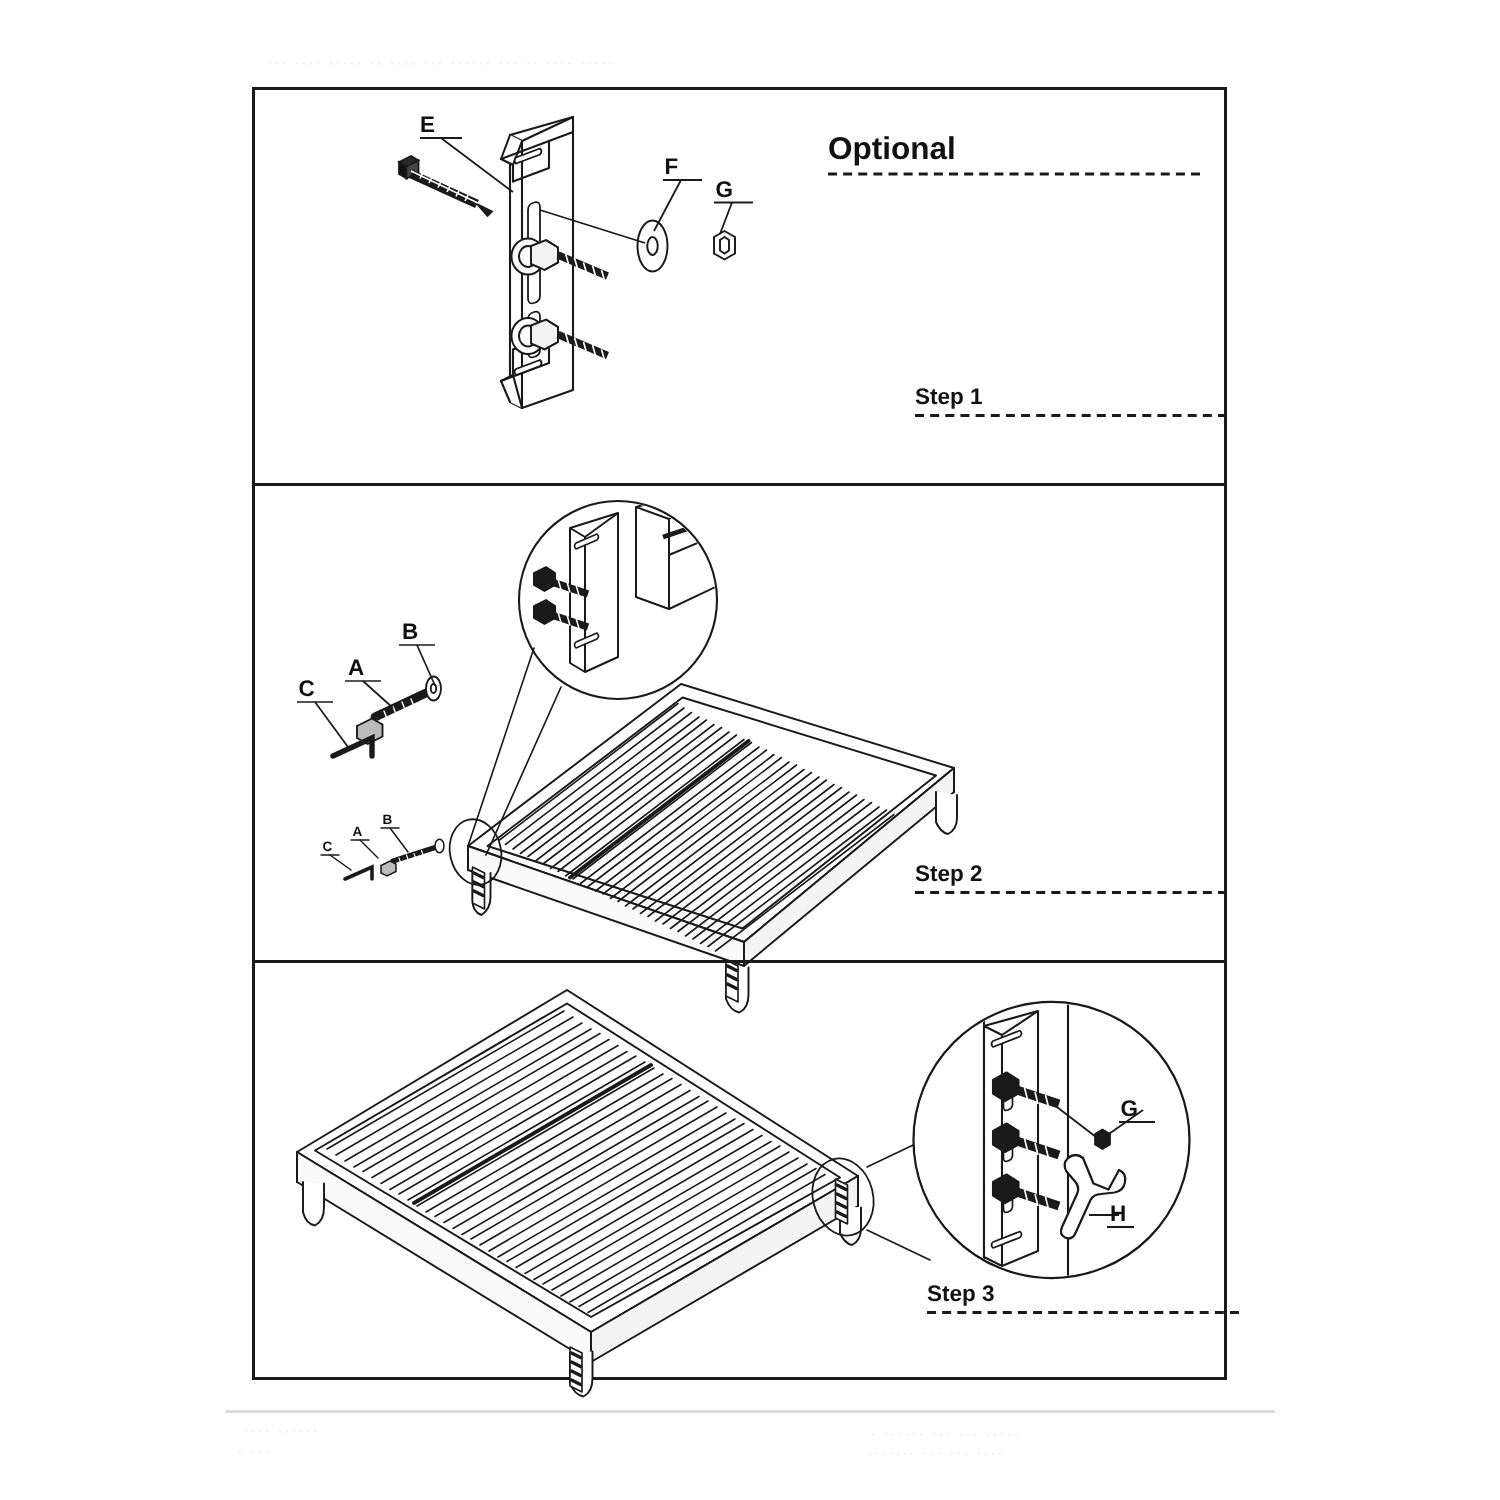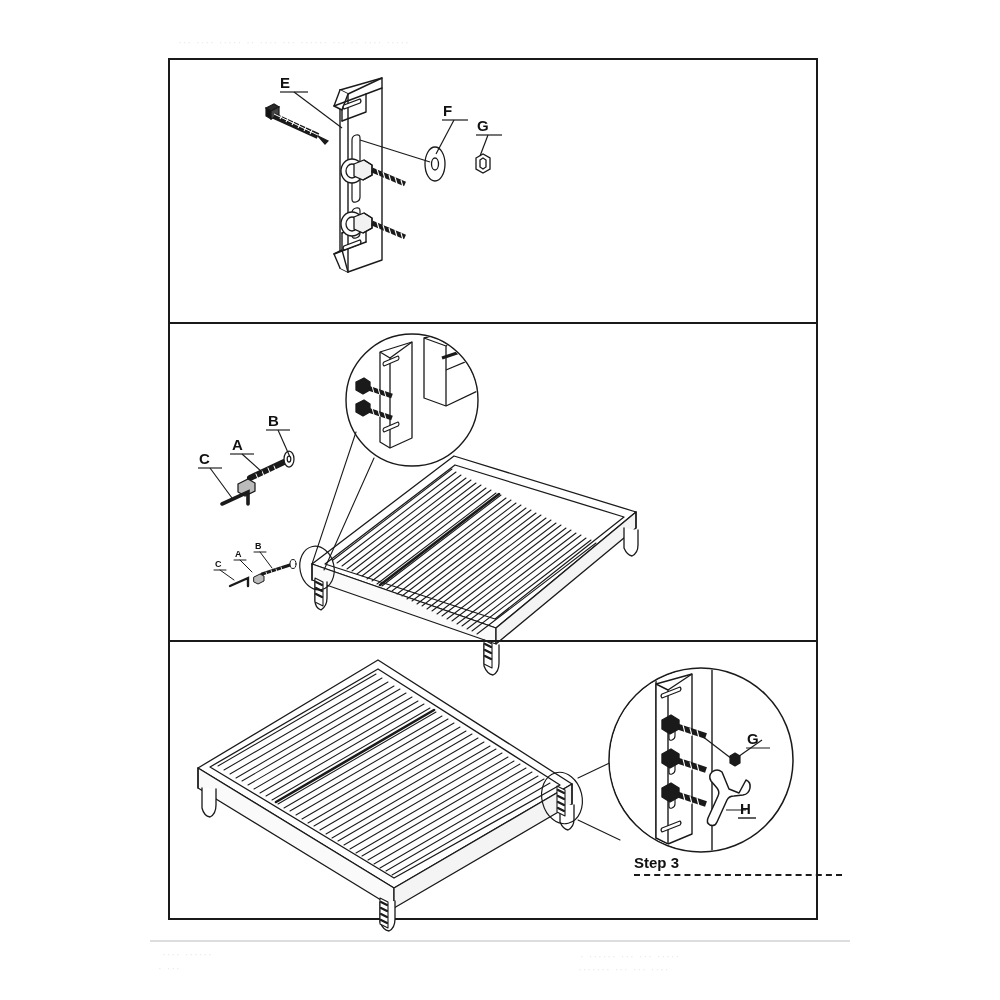--- a/index.html
+++ b/index.html
@@ -188,20 +188,28 @@
             <path d="M246 63 L272 63"></path>
             <path d="M258 63 L250 84"></path>
             <path d="M130 68 L200 90"></path>
           </g>
           <text class="lbl" x="50" y="16">E</text>
           <text class="lbl" x="213" y="44">F</text>
           <text class="lbl" x="247" y="59">G</text>
         </svg>
       </div>
 
+      <div class="textcol" style="left:382px; top:28px; width:248px;">
+        <div class="ttl optional">Optional</div>
+        <div class="dashline"></div>
+      </div>
+      <div class="textcol" style="left:440px; top:196px; width:208px;">
+        <div class="ttl step">Step 1</div>
+        <div class="dashline"></div>
+      </div>
     </div>
 
     <div class="divider" style="top:262px;"></div>
 
     <div class="panel" style="top:262px; height:318px;">
 
       <div class="draw" style="left:14px; top:6px; width:520px; height:310px;">
         <svg width="520" height="310" viewBox="0 0 520 310">
           <g fill="none" stroke="#1a1a1a" stroke-width="1.3" stroke-linejoin="round" stroke-linecap="round">
 
@@ -344,20 +352,24 @@
             <path d="M56 232 L68 244"></path>
             <path d="M30 242 L42 242"></path>
             <path d="M36 242 L50 252"></path>
           </g>
           <text class="lbl-sm" x="71" y="221">B</text>
           <text class="lbl-sm" x="51" y="229">A</text>
           <text class="lbl-sm" x="31" y="239">C</text>
         </svg>
       </div>
 
+      <div class="textcol" style="left:440px; top:252px; width:208px;">
+        <div class="ttl step">Step 2</div>
+        <div class="dashline"></div>
+      </div>
     </div>
 
     <div class="divider" style="top:580px;"></div>
 
     <div class="panel" style="top:580px; height:280px;">
 
       <div class="draw" style="left:10px; top:10px; width:440px; height:270px;">
         <svg width="440" height="270" viewBox="0 0 440 270">
           <g fill="none" stroke="#1a1a1a" stroke-width="1.3" stroke-linejoin="round" stroke-linecap="round">
 
@@ -495,20 +507,20 @@
               <path d="M152 86 L176 86"></path>
               <path d="M132 148 L152 148"></path>
             </g>
           </g>
           <text class="lbl" x="153" y="82">G</text>
           <text class="lbl" x="146" y="152">H</text>
           <line x1="144" y1="156" x2="162" y2="156" stroke="#1a1a1a" stroke-width="1.4"></line>
         </svg>
       </div>
 
-      <div class="textcol" style="left:464px; top:214px; width:208px;">
+      <div class="textcol" style="left:448px; top:214px; width:208px;">
         <div class="ttl step">Step 3</div>
         <div class="dashline"></div>
       </div>
     </div>
 
   </div>
 </div>
 
 </body></html>

